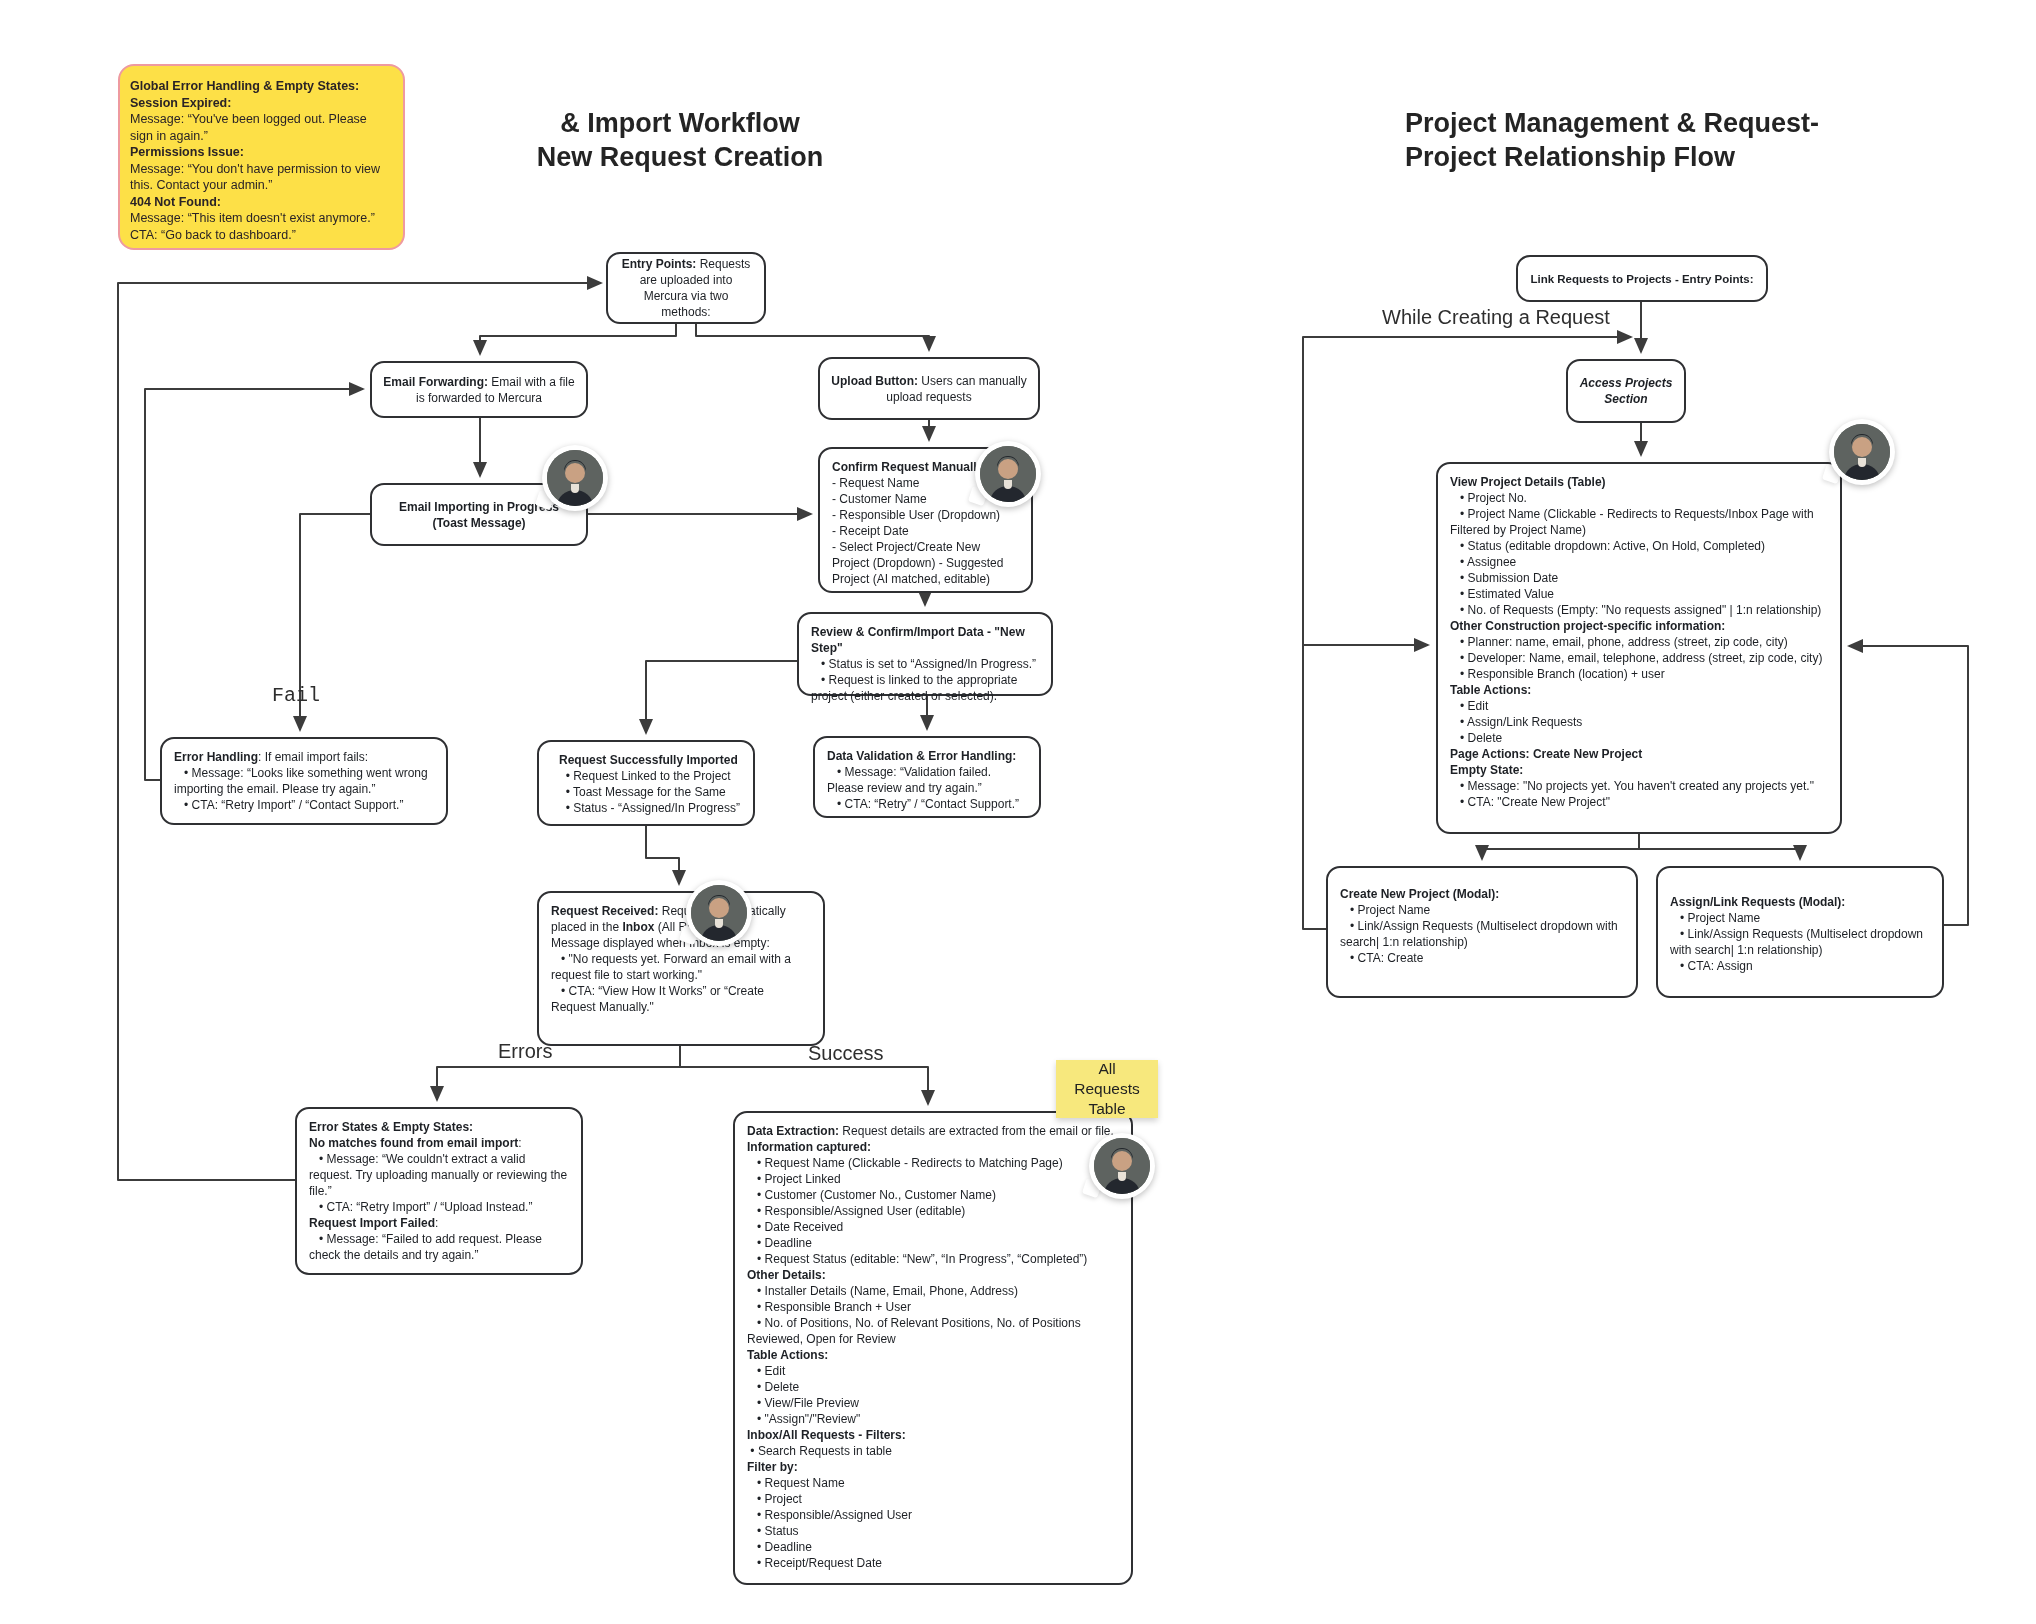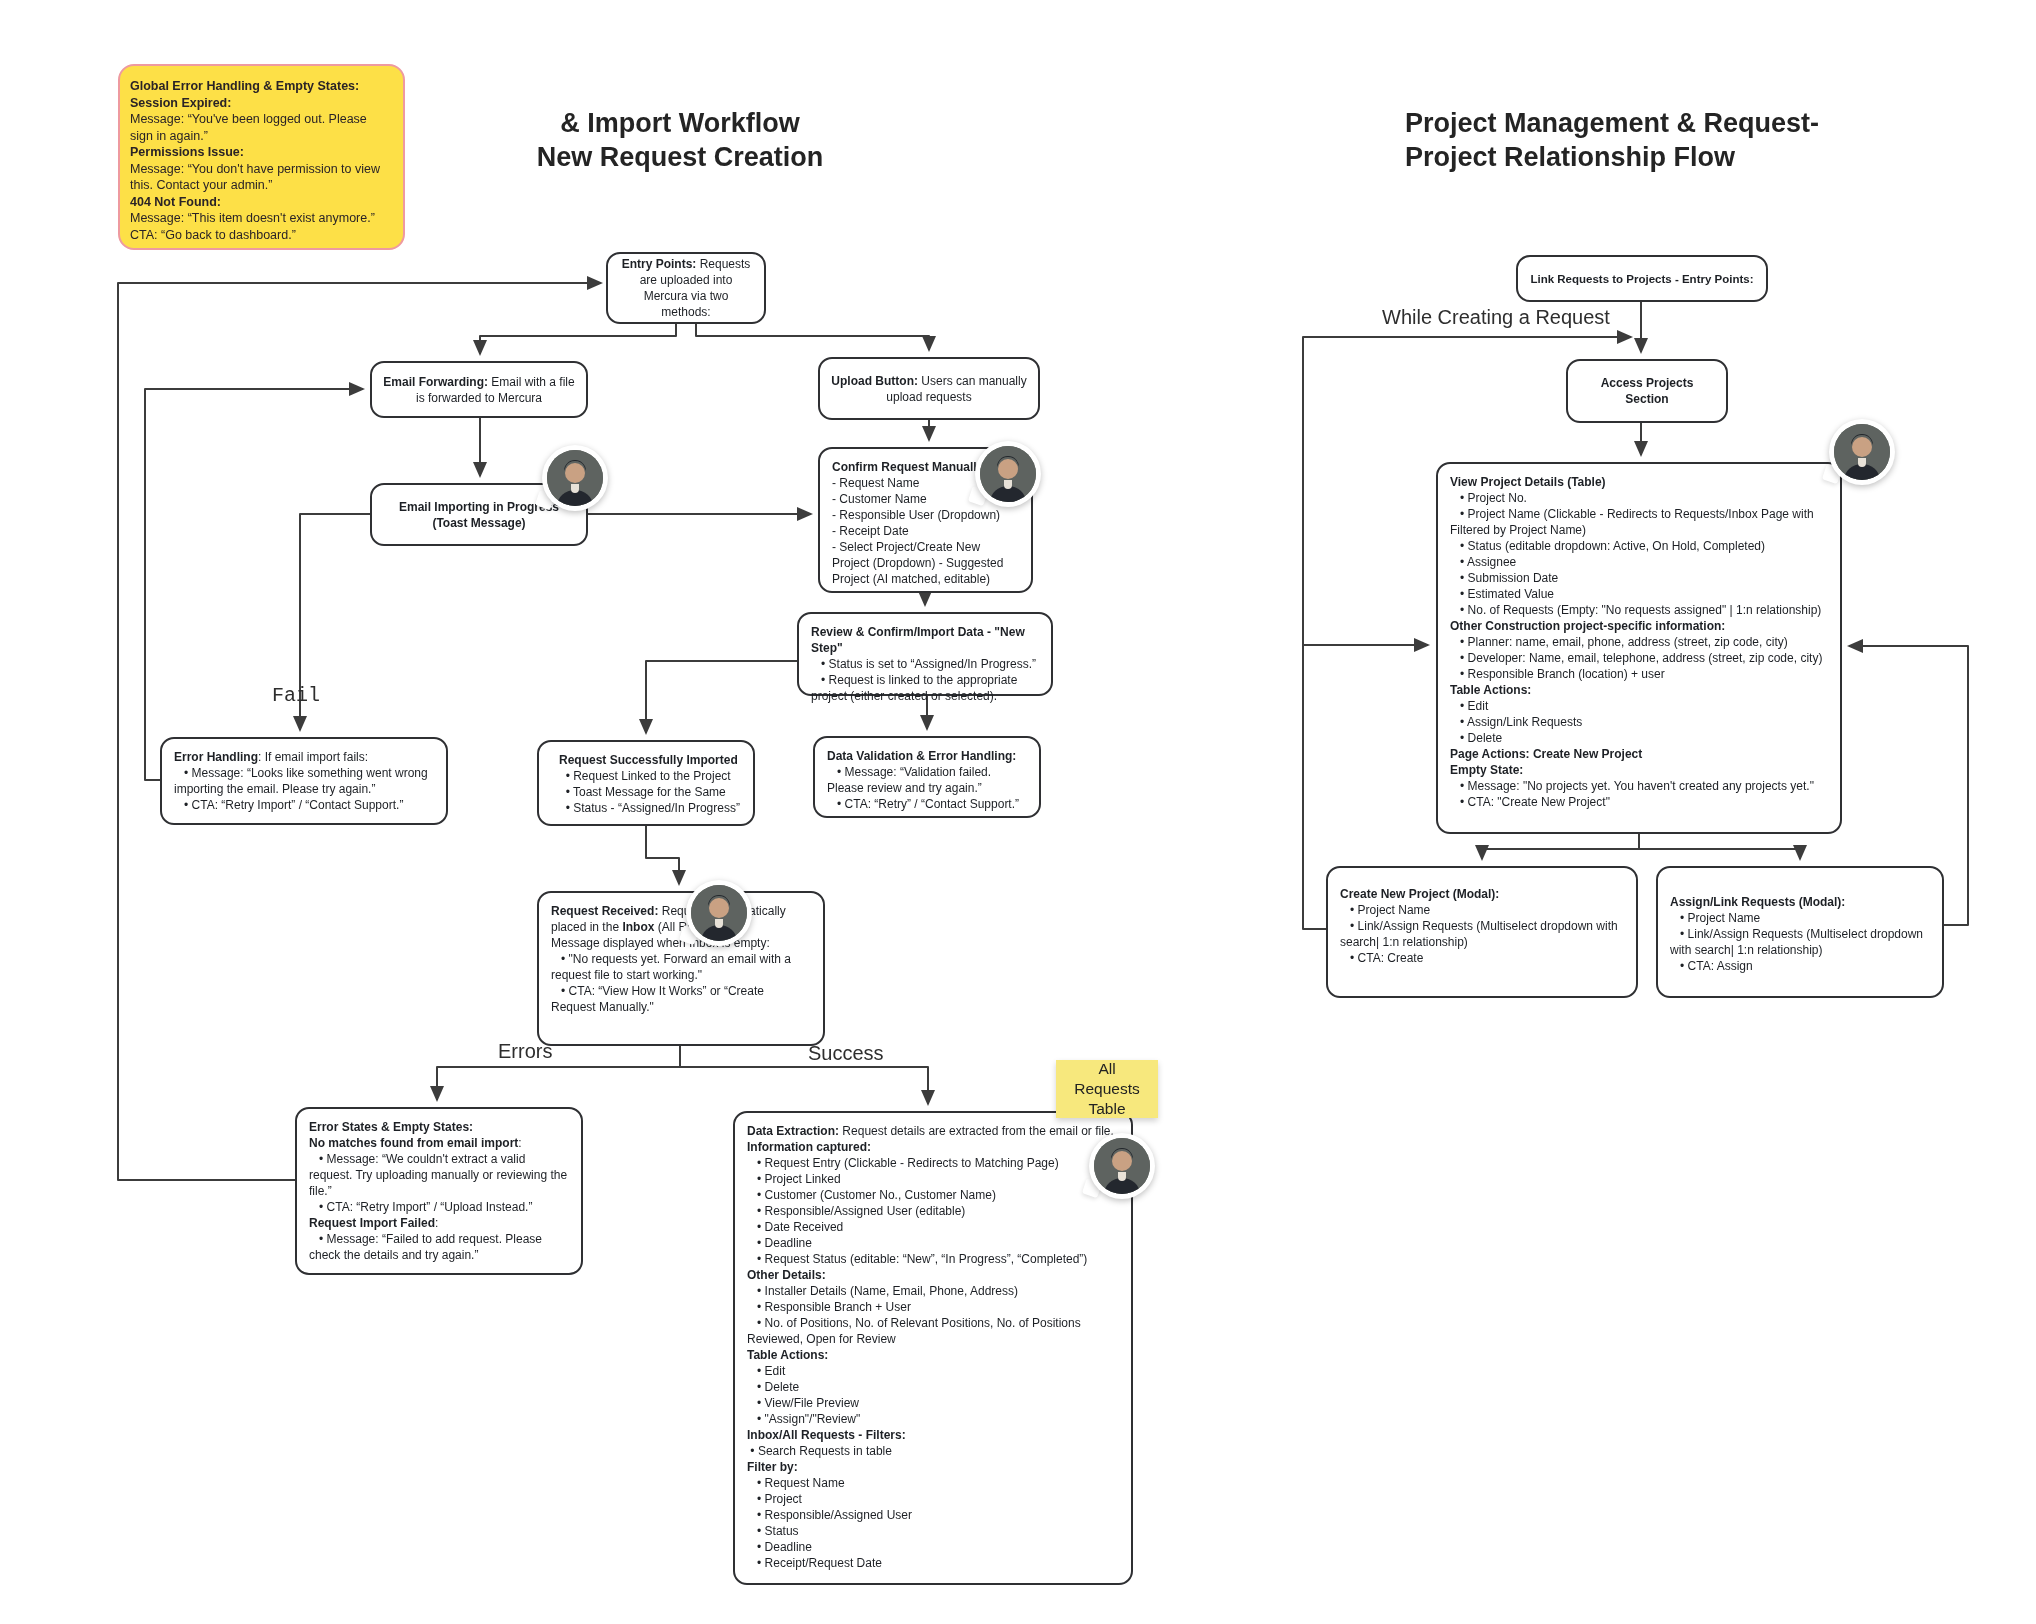--- a/index.html
+++ b/index.html
@@ -167,21 +167,21 @@
         <div class="ln">   • Message: “We couldn't extract a valid request. Try uploading manually or reviewing the file.”</div>
         <div class="ln">   • CTA: “Retry Import” / “Upload Instead.”</div>
         <div class="ln"><b>Request Import Failed</b>:</div>
         <div class="ln">   • Message: “Failed to add request. Please check the details and try again.”</div>
       </div>
   </div>
   <div class="node toplist" style="left:733px;top:1111px;width:400px;height:474px;">
     <div class="txt">
         <div class="ln"><b>Data Extraction:</b> Request details are extracted from the email or file.</div>
         <div class="ln"><b>Information captured:</b></div>
-        <div class="ln">   • Request Entry (Clickable - Redirects to Matching Page)</div>
+        <div class="ln">   • Request Name (Clickable - Redirects to Matching Page)</div>
         <div class="ln">   • Project Linked</div>
         <div class="ln">   • Customer (Customer No., Customer Name)</div>
         <div class="ln">   • Responsible/Assigned User (editable)</div>
         <div class="ln">   • Date Received</div>
         <div class="ln">   • Deadline</div>
         <div class="ln">   • Request Status (editable: “New”, “In Progress”, “Completed”)</div>
         <div class="ln"><b>Other Details:</b></div>
         <div class="ln">   • Installer Details (Name, Email, Phone, Address)</div>
         <div class="ln">   • Responsible Branch + User</div>
         <div class="ln">   • No. of Positions, No. of Relevant Positions, No. of Positions Reviewed, Open for Review</div>
@@ -200,21 +200,21 @@
         <div class="ln">   • Deadline</div>
         <div class="ln">   • Receipt/Request Date</div>
       </div>
   </div>
 
   <div class="node" style="left:1516px;top:255px;width:252px;height:47px;">
     <div class="txt center one-line" style="font-size:11.5px;">
         <div class="ln"><b>Link Requests to Projects - Entry Points:</b></div>
       </div>
   </div>
-  <div class="node" style="left:1566px;top:359px;width:162px;height:64px;">
+  <div class="node" style="left:1566px;top:359px;width:120px;height:64px;font-style:italic;">
     <div class="txt center">
         <div class="ln"><b>Access Projects Section</b></div>
       </div>
   </div>
   <div class="node toplist" style="left:1436px;top:462px;width:406px;height:372px;">
     <div class="txt">
         <div class="ln"><b>View Project Details (Table)</b></div>
         <div class="ln">   • Project No.</div>
         <div class="ln">   • Project Name (Clickable - Redirects to Requests/Inbox Page with Filtered by Project Name)</div>
         <div class="ln">   • Status (editable dropdown: Active, On Hold, Completed)</div>

